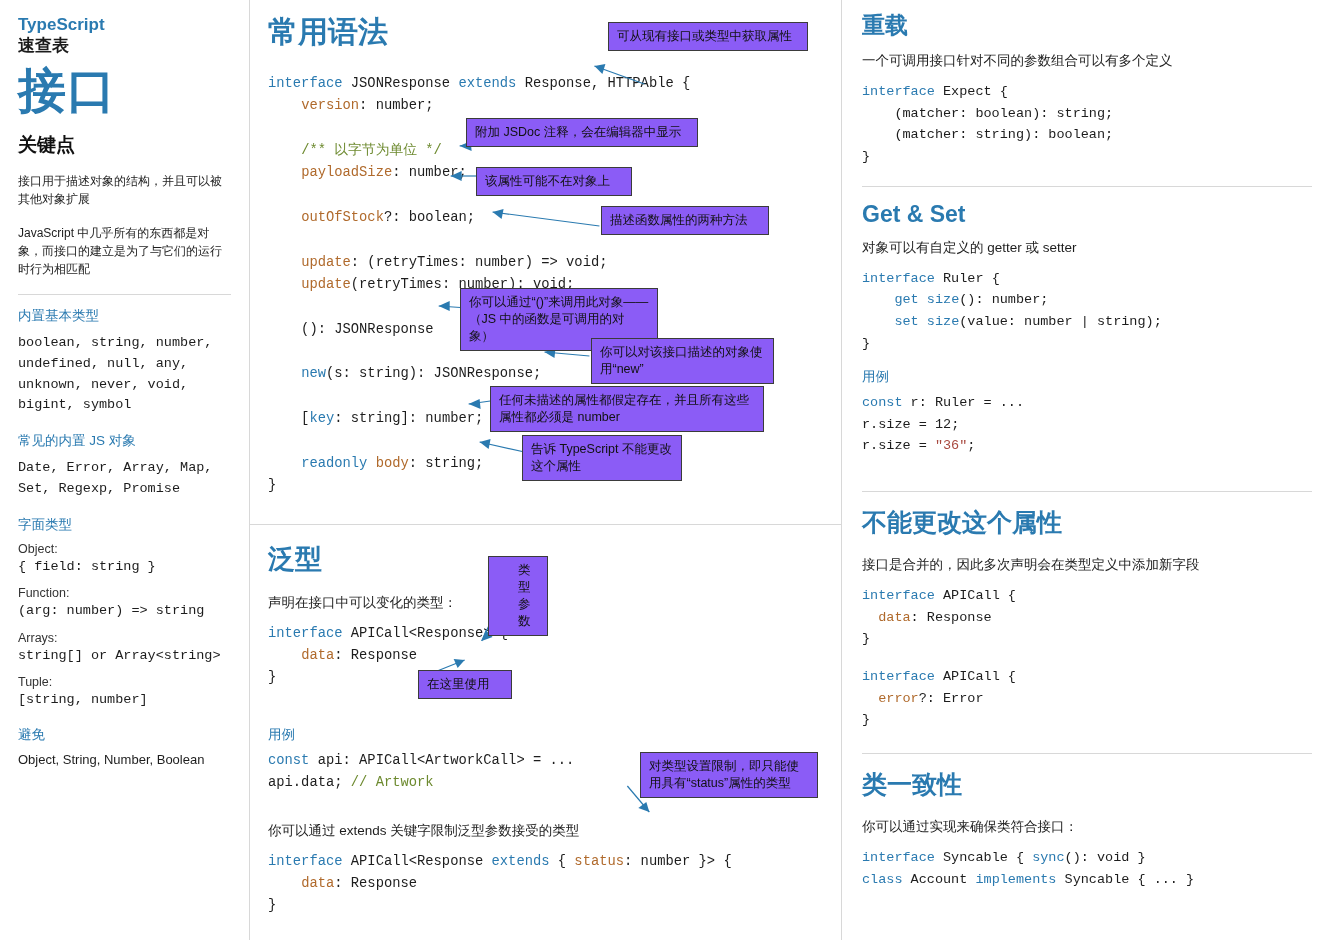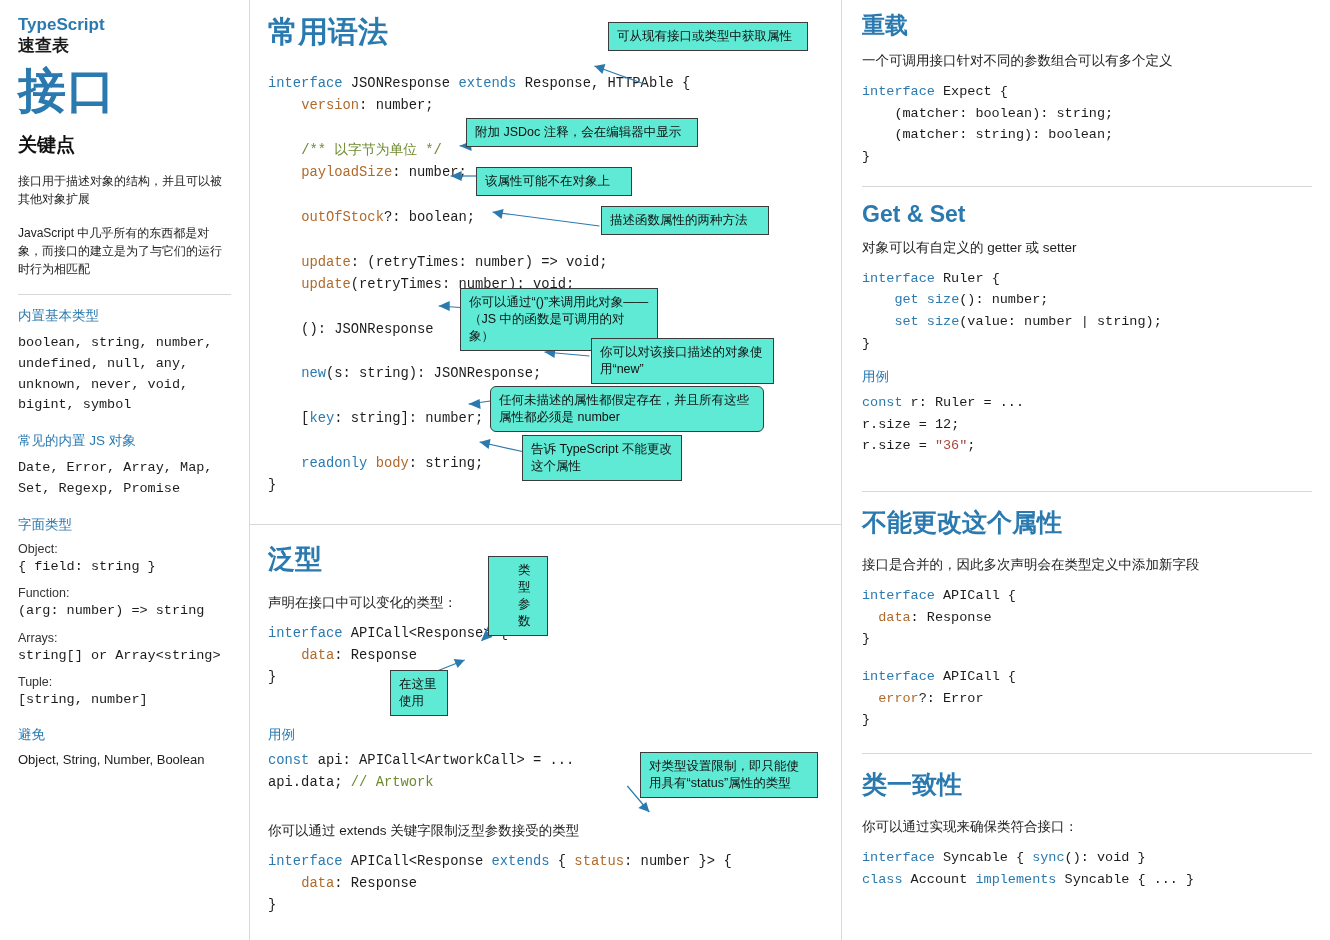--- a/index.html
+++ b/index.html
@@ -159,21 +159,21 @@
   .prop { color: #b06a2c; }
   .fn   { color: #2a7ab0; }
   .cmt  { color: #6d8a2f; }
   .str  { color: #a8493f; }
   .num  { color: #1d1d1d; }
 
   
   .callout {
     position: absolute;
     border: 1px solid #3b3b3b;
-    background: #5eead4;
+    background: #8b5cf6;
     font-size: 12.5px;
     line-height: 1.35;
     color: #111;
     padding: 5px 8px;
     z-index: 5;
   }
   .ann-svg {
     position: absolute;
     left: 0; top: 0;
     width: 100%; height: 100%;
@@ -309,24 +309,24 @@
       <line x1="400" y1="812" x2="378" y2="786"></line>
       <polygon points="400,812 389,808 397,802"></polygon>
     </svg>
 
     <div class="callout" style="left:358px; top:22px; width:200px;">可从现有接口或类型中获取属性</div>
     <div class="callout" style="left:216px; top:118px; width:232px;">附加 JSDoc 注释，会在编辑器中显示</div>
     <div class="callout" style="left:226px; top:167px; width:156px;">该属性可能不在对象上</div>
     <div class="callout" style="left:351px; top:206px; width:168px;">描述函数属性的两种方法</div>
     <div class="callout" style="left:210px; top:288px; width:198px;">你可以通过“()”来调用此对象——（JS 中的函数是可调用的对象）</div>
     <div class="callout" style="left:341px; top:338px; width:183px;">你可以对该接口描述的对象使用“new”</div>
-    <div class="callout" style="left:240px; top:386px; width:274px;border-radius:6px;">任何未描述的属性都假定存在，并且所有这些属性都必须是 number</div>
+    <div class="callout" style="left:240px; top:386px; width:274px;">任何未描述的属性都假定存在，并且所有这些属性都必须是 number</div>
     <div class="callout" style="left:272px; top:435px; width:160px;">告诉 TypeScript 不能更改这个属性</div>
     <div class="callout" style="left:238px; top:556px; width:60px;padding-left:29px;">类型参数</div>
-    <div class="callout" style="left:140px; top:670px; width:58px;">在这里使用</div>
+    <div class="callout" style="left:168px; top:670px; width:94px;">在这里使用</div>
     <div class="callout" style="left:390px; top:752px; width:178px;">对类型设置限制，即只能使用具有“status”属性的类型</div>
   </div>
 
   <div class="col-right">
     <div class="h-sec">重载</div>
     <div class="body-text">一个可调用接口针对不同的参数组合可以有多个定义</div>
     <pre class="code small"><span class="kw">interface</span> Expect {
     (matcher: boolean): string;
     (matcher: string): boolean;
 }</pre>

